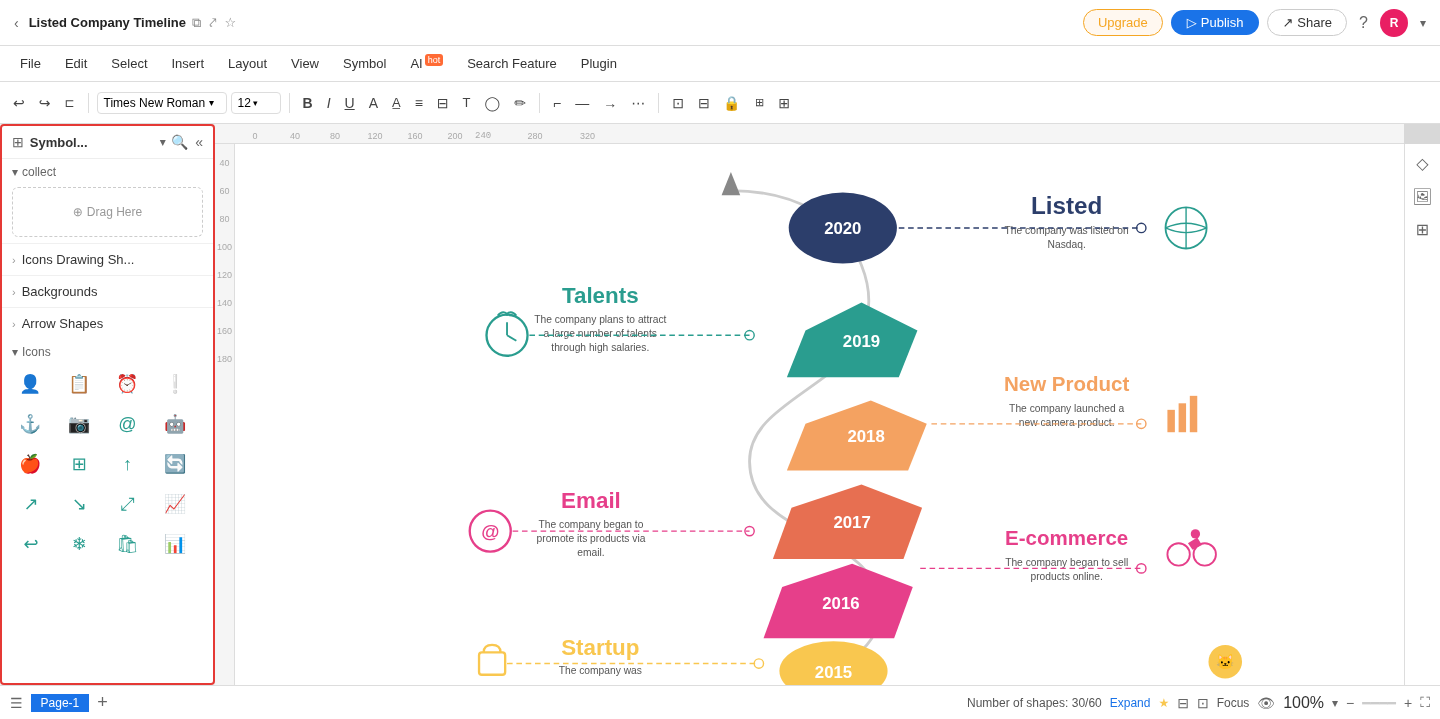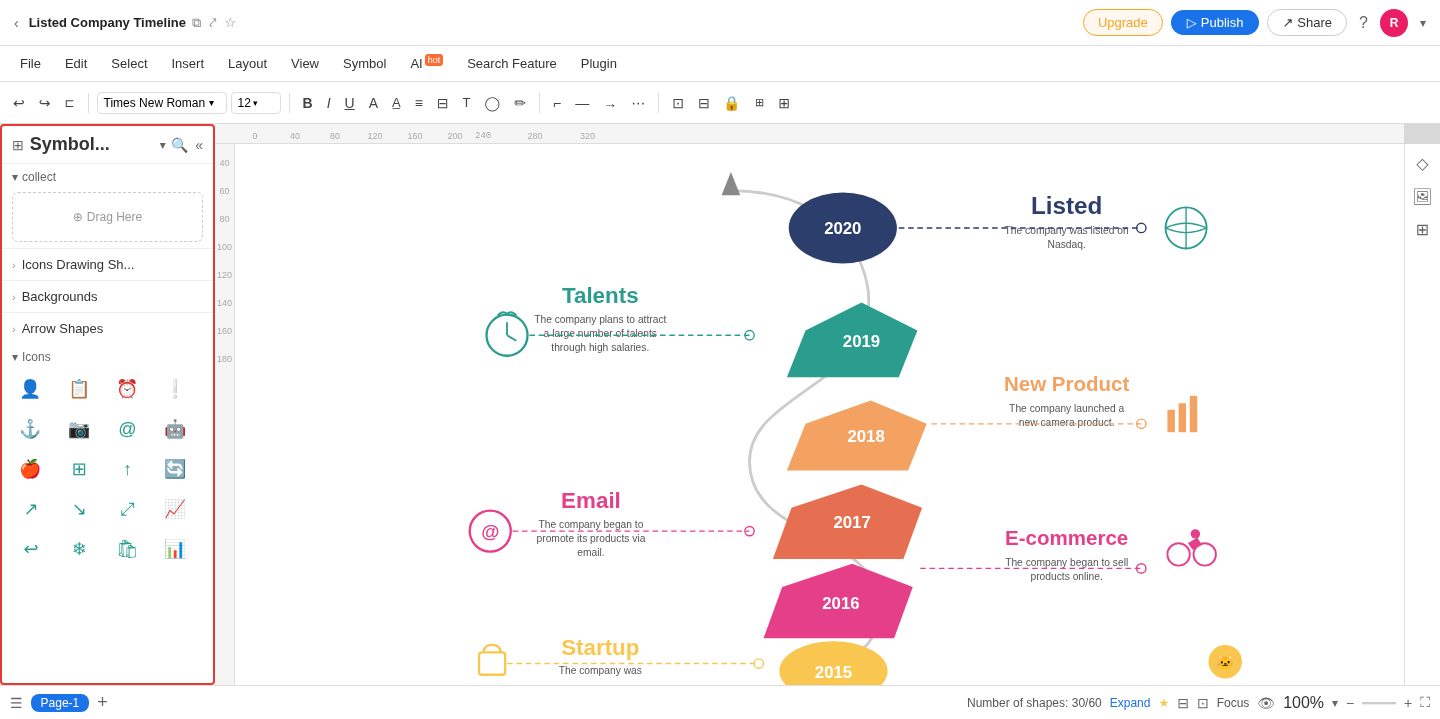--- a/index.html
+++ b/index.html
@@ -190,21 +190,21 @@
   <button class="tb-btn">🔒</button>
   <button class="tb-btn" style="font-size:11px;">⊞</button>
   <button class="tb-btn">⊞</button>
 </div>
 
 <div id="main" style="height:calc(719px - 46px - 36px - 42px - 34px); display:flex;">
 
   <div id="sidebar" style="width:215px;background:#fff;border:2px solid #e53935;border-radius:4px;overflow-y:auto;flex-shrink:0;position:relative;z-index:10;">
     <div id="sidebar-header" style="display:flex;align-items:center;padding:8px 10px;gap:6px;border-bottom:1px solid #eee;">
       <span style="color:#666;font-size:14px;">⊞</span>
-      <span class="panel-title" style="font-size:18px;font-weight:600;color:#333;flex:1;">Symbol...</span>
+      <span class="panel-title" style="font-size:13px;font-weight:600;color:#333;flex:1;">Symbol...</span>
       <span style="color:#666;font-size:12px;">▾</span>
       <span style="color:#666;font-size:14px;">🔍</span>
       <span style="color:#666;font-size:14px;">«</span>
     </div>
 
     <div class="collect-section" style="padding:6px 10px;">
       <div class="collect-label" style="font-size:12px;color:#666;display:flex;align-items:center;gap:4px;cursor:pointer;">
         <span>▾</span>
         <span>collect</span>
       </div>
@@ -399,21 +399,21 @@
       <span style="color:#666;font-size:16px;cursor:pointer;">◇</span>
       <span style="color:#666;font-size:16px;cursor:pointer;">🖼</span>
       <span style="color:#666;font-size:16px;cursor:pointer;">⊞</span>
     </div>
   </div>
 
 </div>
 
 <div id="bottombar" style="height:34px;background:#fff;border-top:1px solid #ddd;display:flex;align-items:center;padding:0 10px;gap:8px;font-size:12px;color:#555;">
   <span style="cursor:pointer;color:#666;font-size:14px;">☰</span>
-  <div class="page-tab" style="background:#1a73e8;color:#fff;border-radius:8px;padding:2px 10px;font-size:12px;cursor:pointer;">
+  <div class="page-tab" style="background:#1a73e8;color:#fff;border-radius:0;padding:2px 10px;font-size:12px;cursor:pointer;">
     <span>Page-1</span>
   </div>
   <span style="color:#666;cursor:pointer;font-size:18px;">+</span>
   <div class="spacer" style="flex:1;"></div>
   <span>Number of shapes: 30/60</span>
   <span style="color:#1a73e8;cursor:pointer;">Expand</span>
   <span style="color:#f9c74f;">★</span>
   <span style="cursor:pointer;color:#666;font-size:14px;">⊟</span>
   <span style="cursor:pointer;color:#666;font-size:14px;">⊡</span>
   <span style="cursor:pointer;color:#555;">Focus</span>

